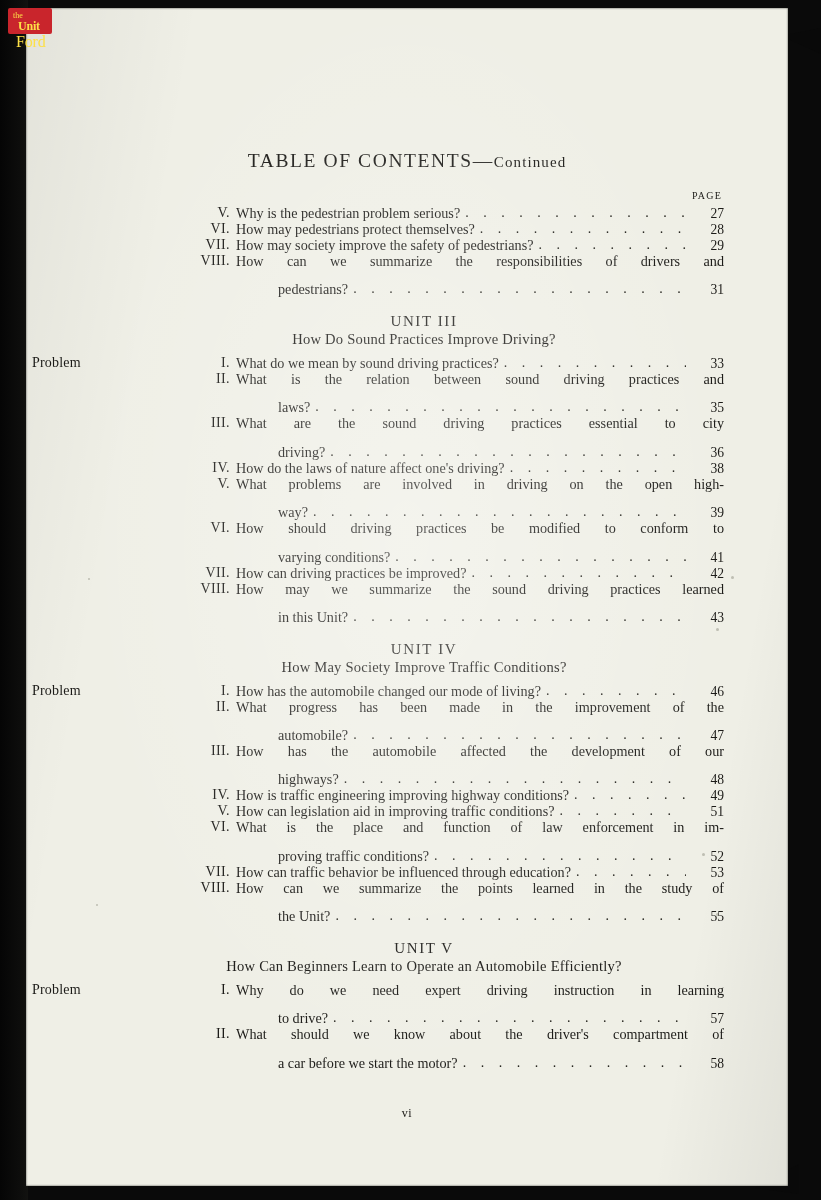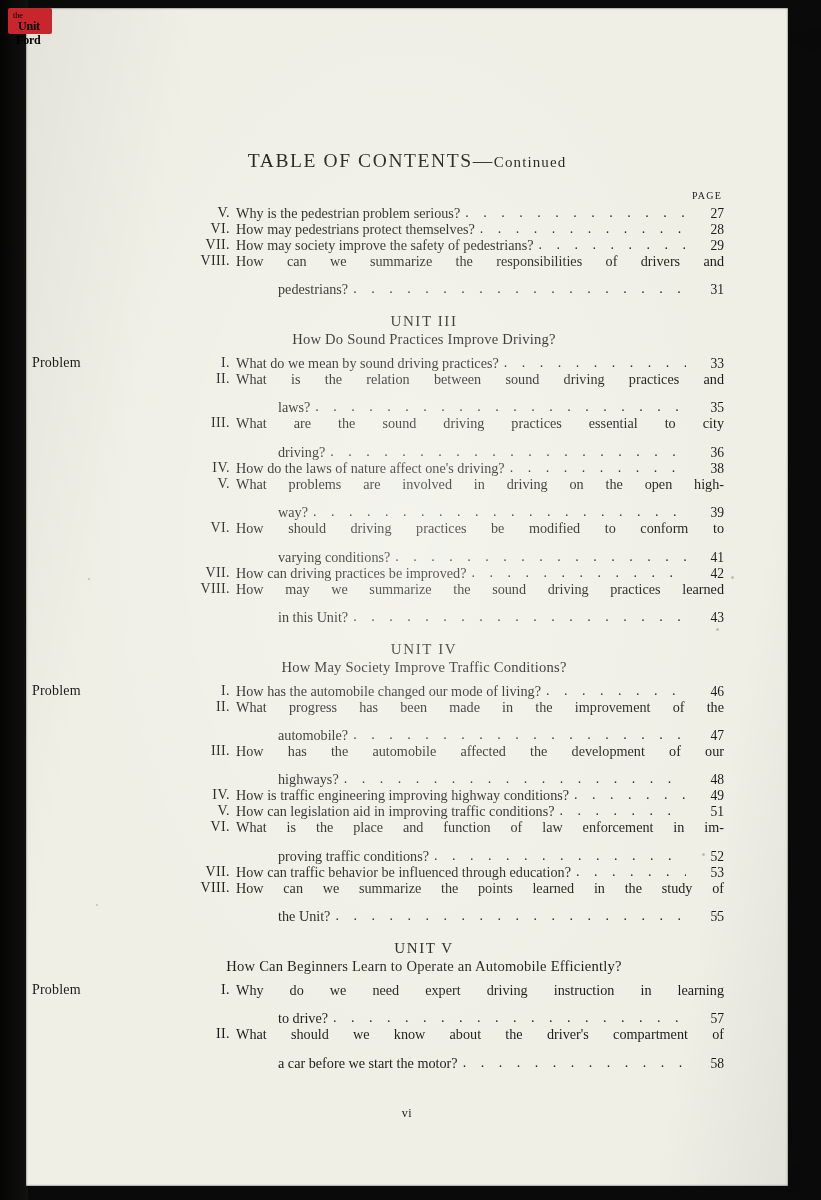--- a/index.html
+++ b/index.html
@@ -63,29 +63,29 @@
   }
 
   
   .logo {
     position: absolute;
     left: 8px;
     top: 8px;
     width: 44px;
     height: 26px;
     background: #c9252c;
-    color: #000000;
+    color: #fde047;
     font-family: "Liberation Serif", serif;
     border-radius: 2px;
     z-index: 5;
     line-height: 1;
   }
   .logo .l1 { position: absolute; left: 5px; top: 4px; font-size: 8px; }
   .logo .l2 { position: absolute; left: 10px; top: 12px; font-size: 12px; font-weight: bold; letter-spacing: -0.2px;}
-  .logo .l3 { position: absolute; left: 8px; top: 26px; font-size: 12px; font-weight: bold; letter-spacing: -0.2px;}
+  .logo .l3 { position: absolute; left: 8px; top: 26px; font-size: 16px; font-weight: normal; letter-spacing: -0.2px;}
 
   
   .speck { position: absolute; background: #8d8d80; border-radius: 50%; opacity: .5; }
 
   .content {
     position: absolute;
     left: 0; top: 0;
     width: 762px;
     height: 1178px;
     color: #1c1b18;

